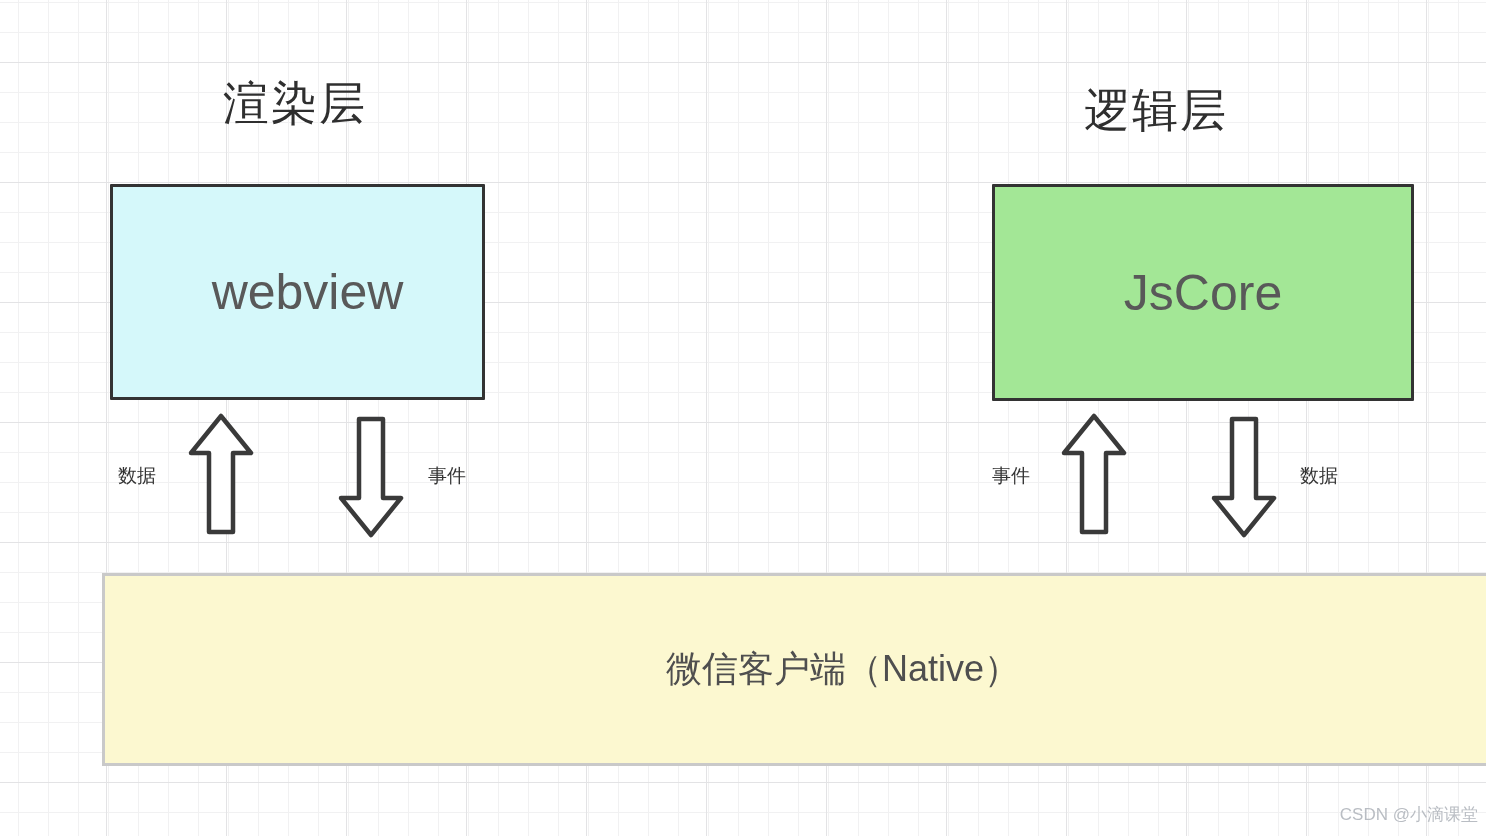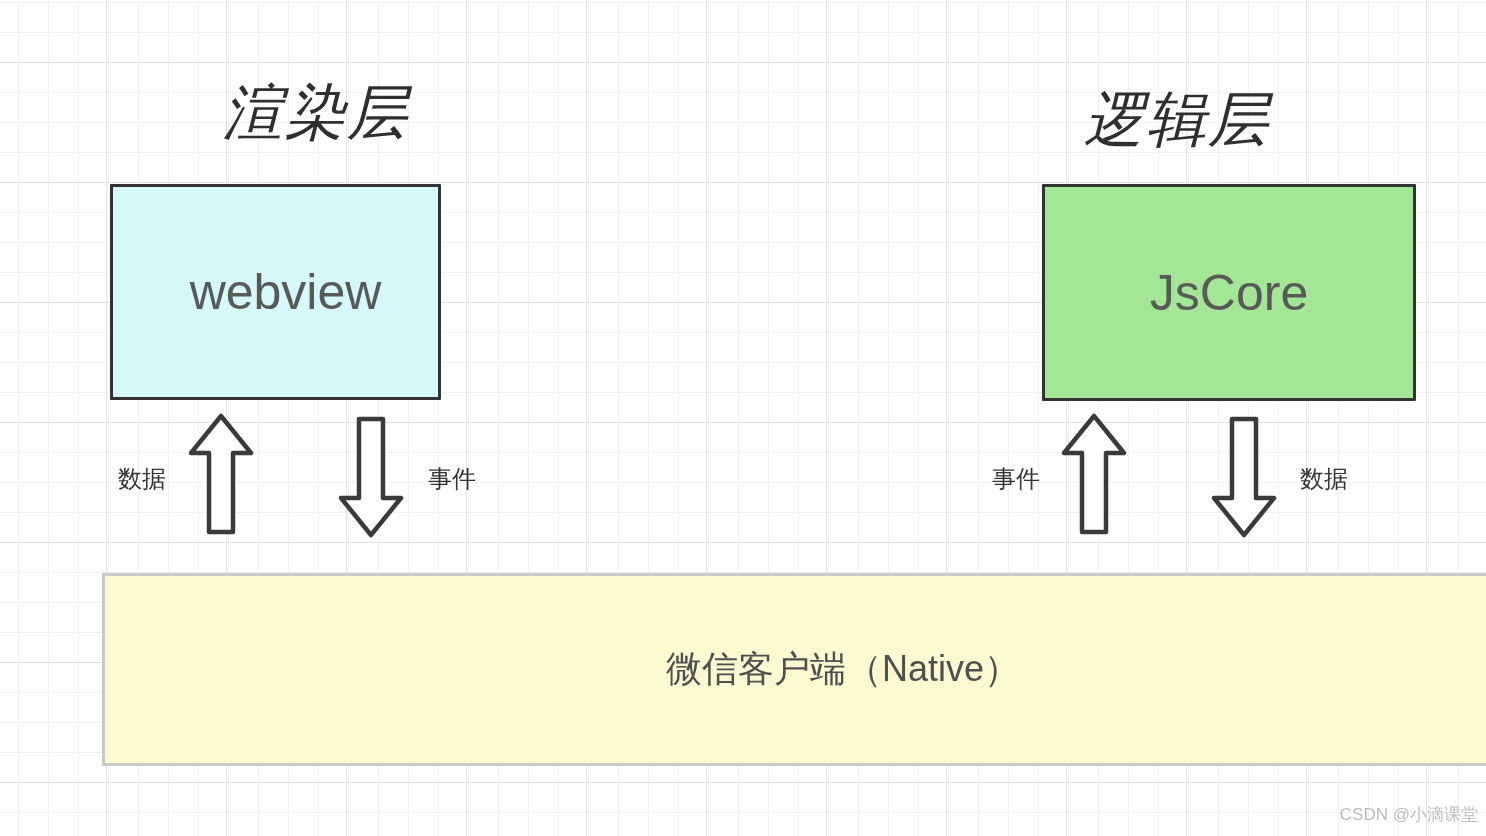--- a/index.html
+++ b/index.html
@@ -17,42 +17,41 @@
       linear-gradient(var(--grid_major) 1px, transparent 1px),
       linear-gradient(90deg, var(--grid_major) 1px, transparent 1px),
       linear-gradient(var(--grid_minor) 1px, transparent 1px),
       linear-gradient(90deg, var(--grid_minor) 1px, transparent 1px);
     background-size: 120px 120px, 120px 120px, 30px 30px, 30px 30px;
     background-position: 106px 62px, 106px 62px, 18px 2px, 18px 2px;
   }
   .abs { position: absolute; }
 
   .layer-title {
-    font-size: 60px;
+    font-size: 46px;
     color: var(--title_color);
     letter-spacing: 2px;
     white-space: nowrap;
-    font-style: italic;
   }
 
   .node-box {
     display: flex;
     align-items: center;
     justify-content: center;
     border: 3px solid var(--box_border);
     box-sizing: border-box;
     border-radius: 1px;
   }
   .node-box .node-label {
     font-size: 50px;
     color: var(--box_text);
     white-space: nowrap;
   }
-  .box-webview { left: 110px; top: 184px; width: 331px; height: 216px; background: var(--webview_fill); padding-left: 20px; }
-  .box-jscore  { left: 1042px; top: 184px; width: 374px; height: 217px; background: var(--jscore_fill); }
+  .box-webview { left: 110px; top: 184px; width: 375px; height: 216px; background: var(--webview_fill); padding-left: 20px; }
+  .box-jscore  { left: 992px; top: 184px; width: 422px; height: 217px; background: var(--jscore_fill); }
 
   .box-native {
     left: 102px; top: 573px; width: 1482px; height: 193px;
     background: var(--native_fill);
     border: 3px solid var(--native_border);
     box-sizing: border-box;
     display: flex;
     align-items: center;
     justify-content: center;
   }
@@ -64,21 +63,21 @@
 
   .arrow svg { display: block; }
   .arrow path {
     fill: #ffffff;
     stroke: var(--arrow_stroke);
     stroke-width: 4.5;
     stroke-linejoin: round;
   }
 
   .flow-label {
-    font-size: 24px;
+    font-size: 19px;
     color: var(--label_color);
     white-space: nowrap;
   }
 
   .watermark {
     right: 8px;
     bottom: 10px;
     font-size: 17px;
     color: var(--watermark_color);
     white-space: nowrap;

